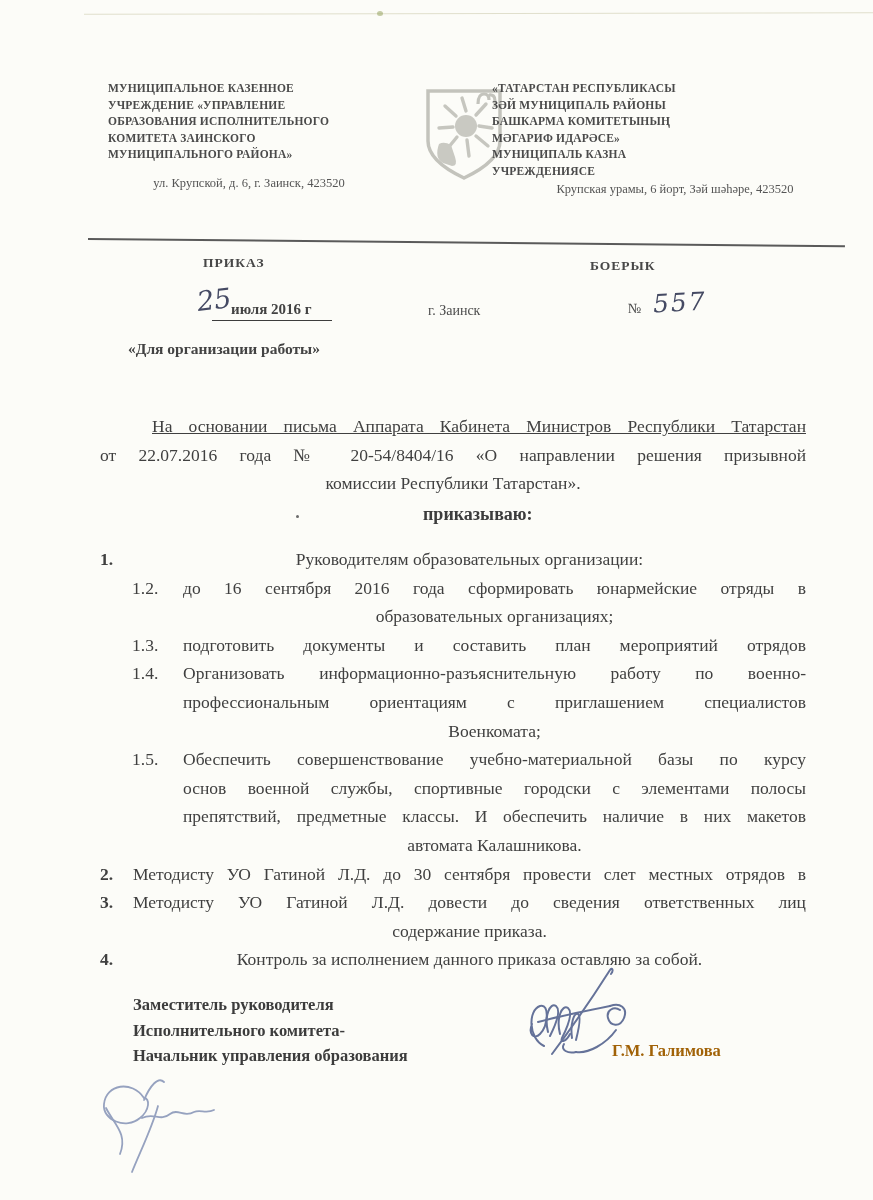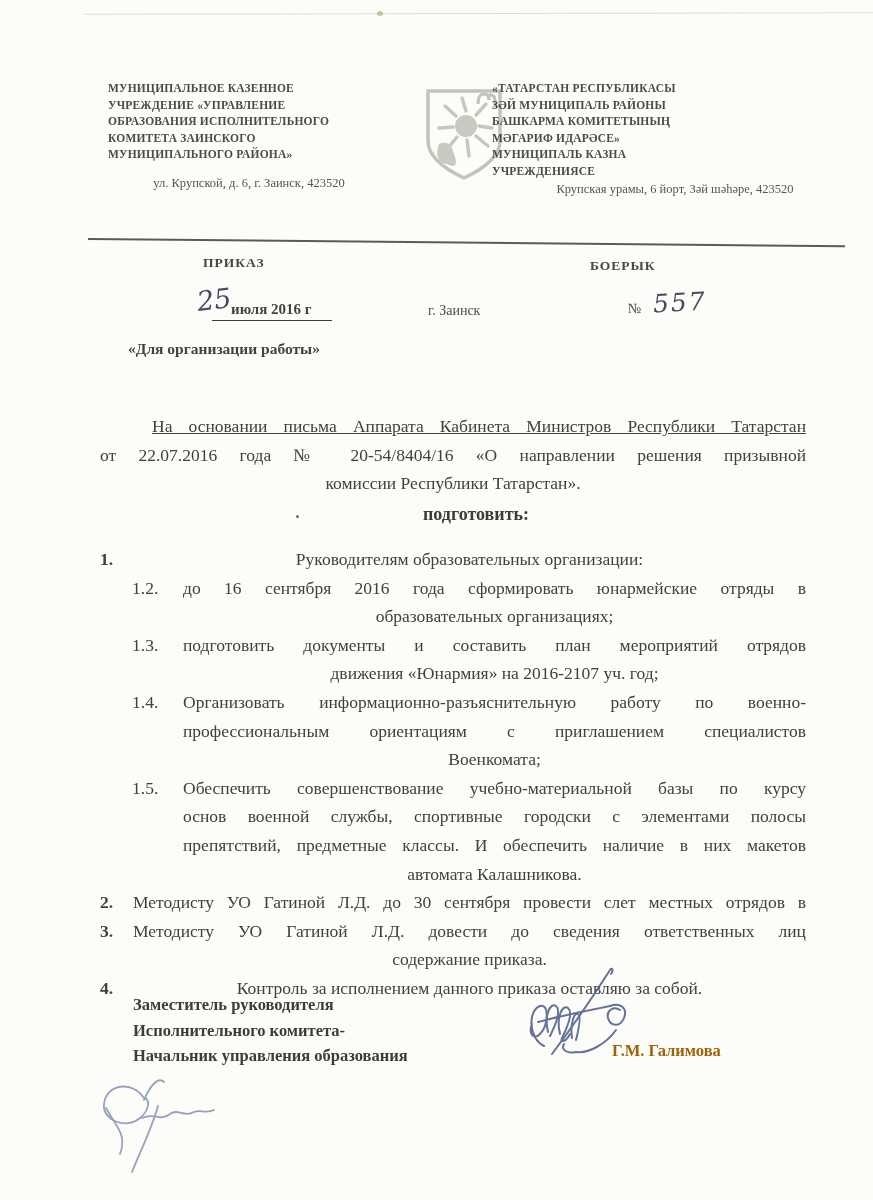--- a/index.html
+++ b/index.html
@@ -119,21 +119,21 @@
 
   <div class="subject">«Для организации работы»</div>
 
   <div class="col intro">
     <div class="bline jl indent">На основании письма Аппарата Кабинета Министров Республики Татарстан</div>
     <div class="bline jl">от 22.07.2016 года № 20-54/8404/16 «О направлении решения призывной</div>
     <div class="bline">комиссии Республики Татарстан».</div>
   </div>
 
   <div class="dot-artifact"></div>
-  <div class="directive">подготовить:</div>
+  <div class="directive">приказываю:</div>
 
   <div class="col list">
 
     <div class="item lvl1">
       <div class="marker">1.</div>
       <div class="content">
         <div class="bline">Руководителям образовательных организации:</div>
       </div>
     </div>
 
@@ -142,21 +142,20 @@
       <div class="content">
         <div class="bline jl">до 16 сентября 2016 года сформировать юнармейские отряды в</div>
         <div class="bline">образовательных организациях;</div>
       </div>
     </div>
 
     <div class="item lvl2">
       <div class="marker">1.3.</div>
       <div class="content">
         <div class="bline jl">подготовить документы и составить план мероприятий отрядов</div>
-        <div class="bline">движения «Юнармия» на 2016-2107 уч. год;</div>
       </div>
     </div>
 
     <div class="item lvl2">
       <div class="marker">1.4.</div>
       <div class="content">
         <div class="bline jl">Организовать информационно-разъяснительную работу по военно-</div>
         <div class="bline jl">профессиональным ориентациям с приглашением специалистов</div>
         <div class="bline">Военкомата;</div>
       </div>

